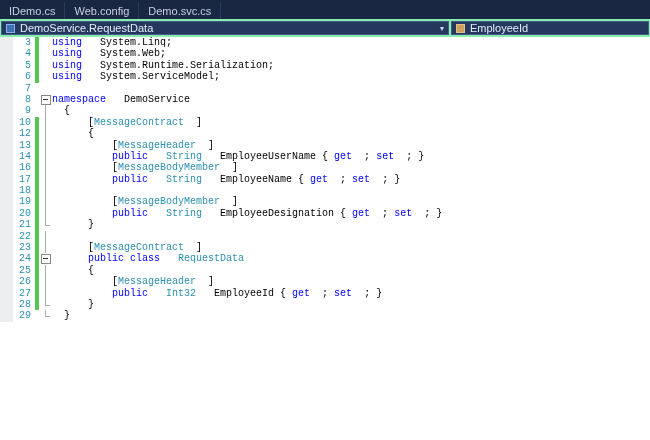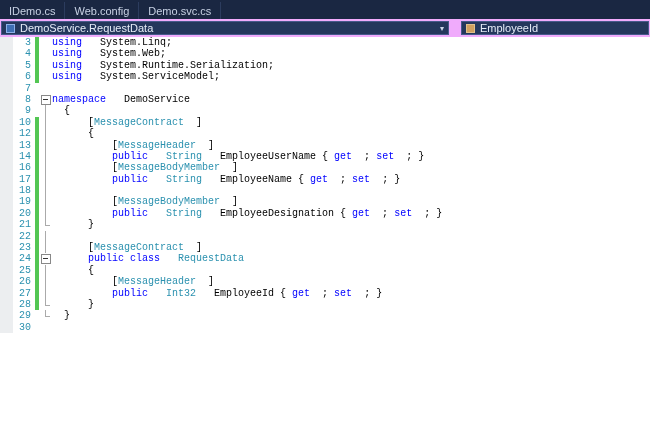--- a/index.html
+++ b/index.html
@@ -8,22 +8,22 @@
 
   
   .tabbar { height:19px; background:#1a2742; display:flex; align-items:flex-end; }
   .tab { display:inline-flex; align-items:center; height:17px; padding:0 9px;
          font-size:11px; color:#c8d2e4; border-right:1px solid #2c3c5e; cursor:default;
          white-space:nowrap; }
   .tab.active { background:#40598c; color:#ffffff; }
   .tab .close { margin-left:7px; font-size:10px; line-height:10px; color:#ffffff; }
 
   
-  .navbar { height:18px; background:#f0abfc; display:flex; align-items:center;
-            padding:2px 1px; gap:12px; }
+  .navbar { height:18px; background:#86efac; display:flex; align-items:center;
+            padding:2px 1px; gap:2px; }
   .combo { display:flex; align-items:center; height:14px; background:#24375c;
            border:1px solid #46598a; font-size:11px; color:#e6ecf7; padding:0 4px;
            overflow:hidden; white-space:nowrap; }
   .combo-left  { width:448px; }
   .combo-right { flex:1; }
   .combo .arrow { margin-left:auto; font-size:8px; color:#cdd6e8; padding-left:6px; }
   .ico { width:9px; height:9px; margin-right:5px; flex:0 0 auto; border:1px solid #8db0e8;
          background:#3f6fb5; }
   .ico.member { border:1px solid #e0c08a; background:#d0a060; }
 
@@ -247,20 +247,13 @@
       <div class="fold end"></div>
       <div class="code"><span class="tk-p">    }</span></div>
     </div>
     <div class="cl">
       <div class="gm"></div>
       <div class="ln">29</div>
       <div class="cb"></div>
       <div class="fold end"></div>
       <div class="code"><span class="tk-p">}</span></div>
     </div>
-    <div class="cl">
-      <div class="gm"></div>
-      <div class="ln">30</div>
-      <div class="cb"></div>
-      <div class="fold "></div>
-      <div class="code"></div>
-    </div>
   </div>
 
 </body></html>

